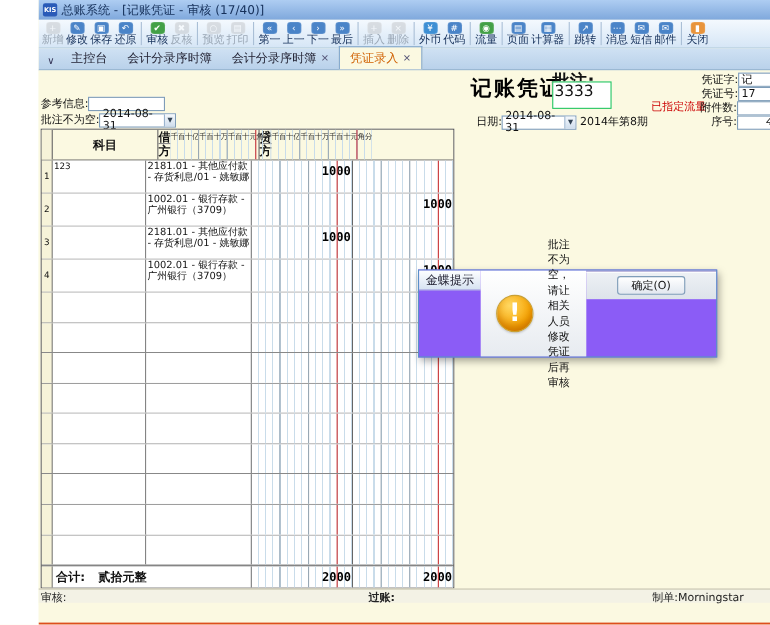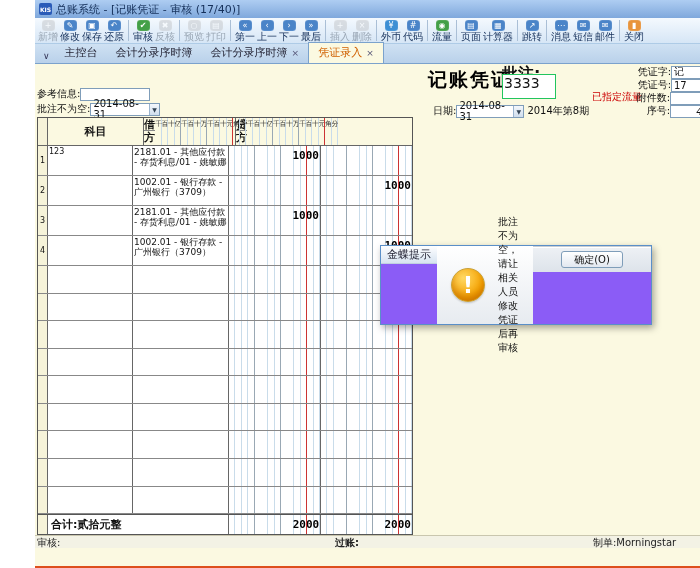--- a/index.html
+++ b/index.html
@@ -70,21 +70,21 @@
   .grow { display:flex; border-bottom:1px solid #888; }
   .grow.data { height:30px; }
   .grow.empty { flex:1; }
   .c-no { width:10px; border-right:1px solid #666; background:#f6f3d9; font-size:8px; display:flex; align-items:center; justify-content:center; }
   .c-sum { width:85px; border-right:1px solid #666; background:#fff; font-size:8px; padding:1px 1px 0; }
   .c-acc { width:96px; border-right:1px solid #666; background:#fff; font-size:9px; line-height:10px; padding:1px 1px 0; overflow:hidden; }
   .c-amt { width:92px; border-right:1px solid #666; background-color:#fff; position:relative; }
   .c-amt.cr { border-right:none; width:91px; }
   .amt-val { position:absolute; right:1px; top:3px; font-family:"DejaVu Sans Mono","Liberation Mono",monospace; font-weight:bold; font-size:11px; color:#000; letter-spacing:0; }
   .grow.total { height:20px; border-top:1px solid #555; border-bottom:none; font-weight:bold; }
-  .c-total { width:182px; border-right:1px solid #666; background:#fff; display:flex; align-items:center; gap:0; font-size:11px; padding-left:3px; }
+  .c-total { width:182px; border-right:1px solid #666; background:#fff; display:flex; align-items:center; gap:12px; font-size:11px; padding-left:3px; }
 
   
   .vfooter { position:absolute; left:0; right:0; bottom:2px; height:13px; background:#f3f2e5; border-top:1px solid #c9c6ae; font-size:10px; color:#222; }
   .vfooter span { position:absolute; top:0; }
   .bottom-strip { position:absolute; left:0; right:0; bottom:0; height:2px; background:var(--strip,#dd4f1d); }
   .vscroll { position:absolute; right:2px; top:1px; width:12px; height:469px; background:#d8e6f4; border:1px solid #aac4dd; }
   .sc-arrow { position:absolute; left:0; width:10px; height:10px; background:linear-gradient(180deg,#f2f7fc,#cdddf0); border:1px solid #9ab4cf; font-size:5px; color:#345; text-align:center; line-height:9px; }
   .sc-up { top:0; } .sc-down { bottom:0; }
   .sc-thumb { position:absolute; left:0; top:11px; width:10px; height:46px; background:linear-gradient(90deg,#cfe1f3,#aac8e8); border:1px solid #8fb0d4; border-radius:2px; }
 

